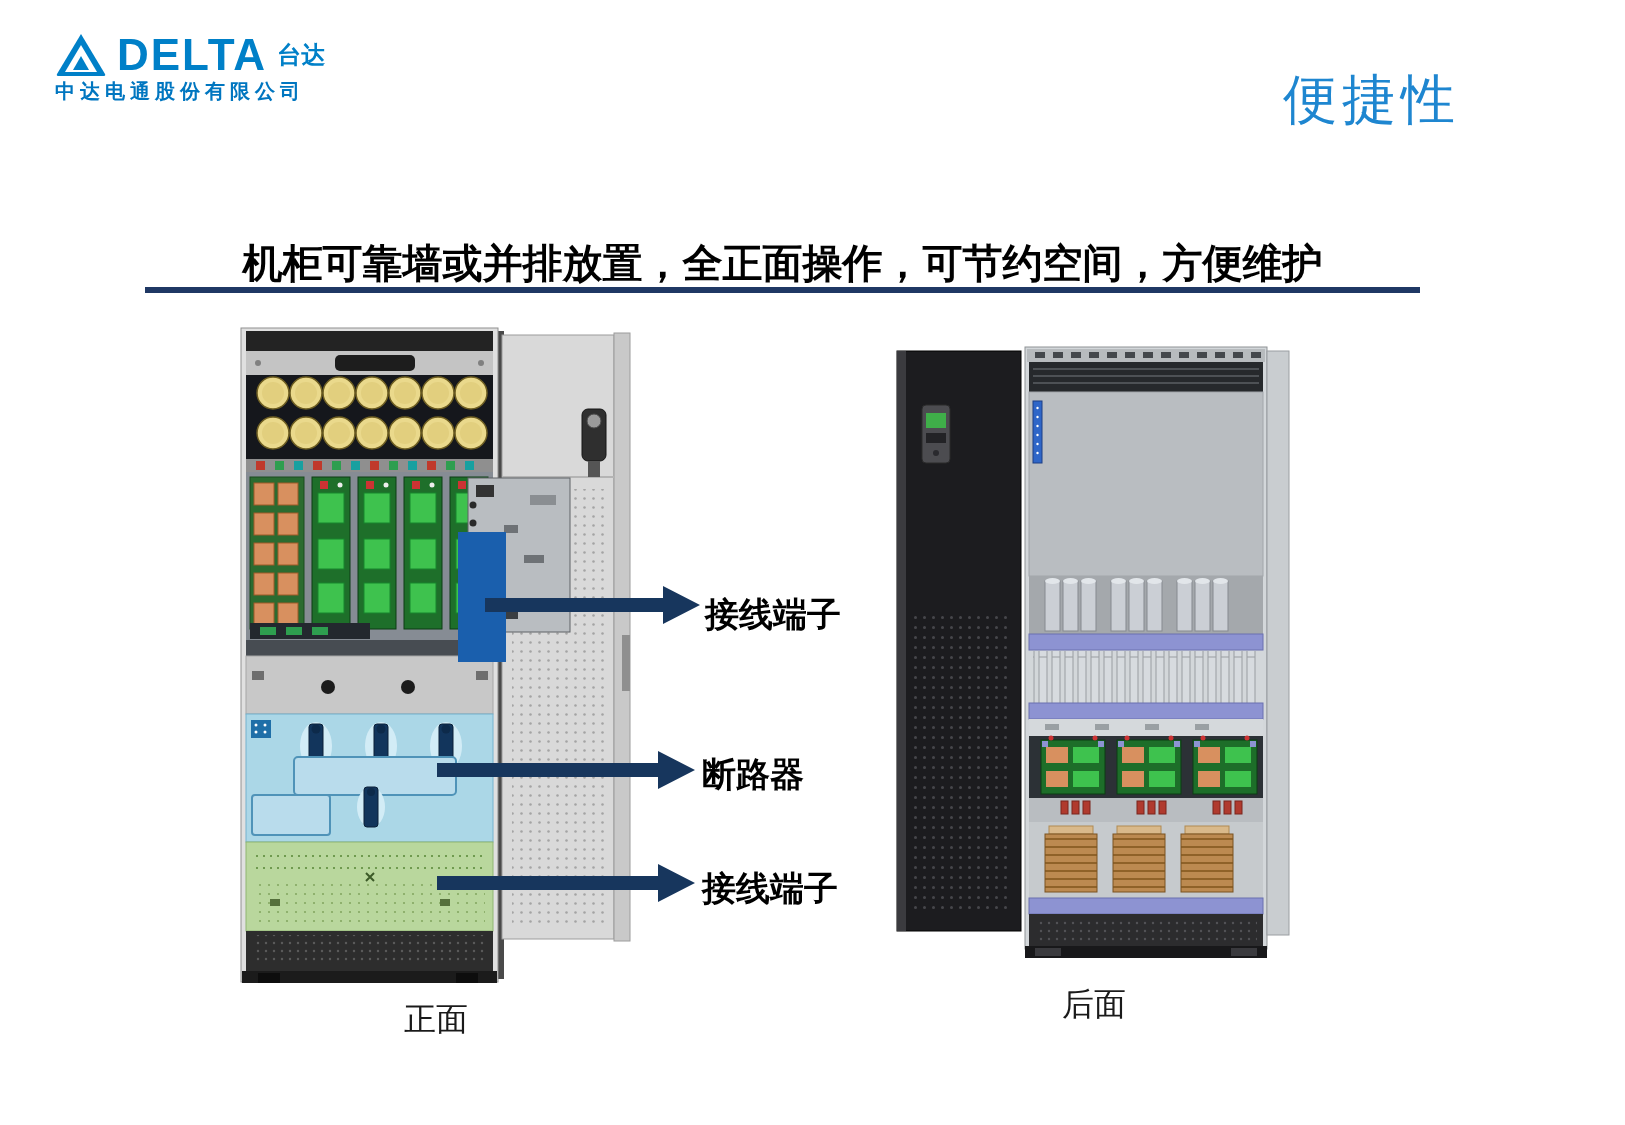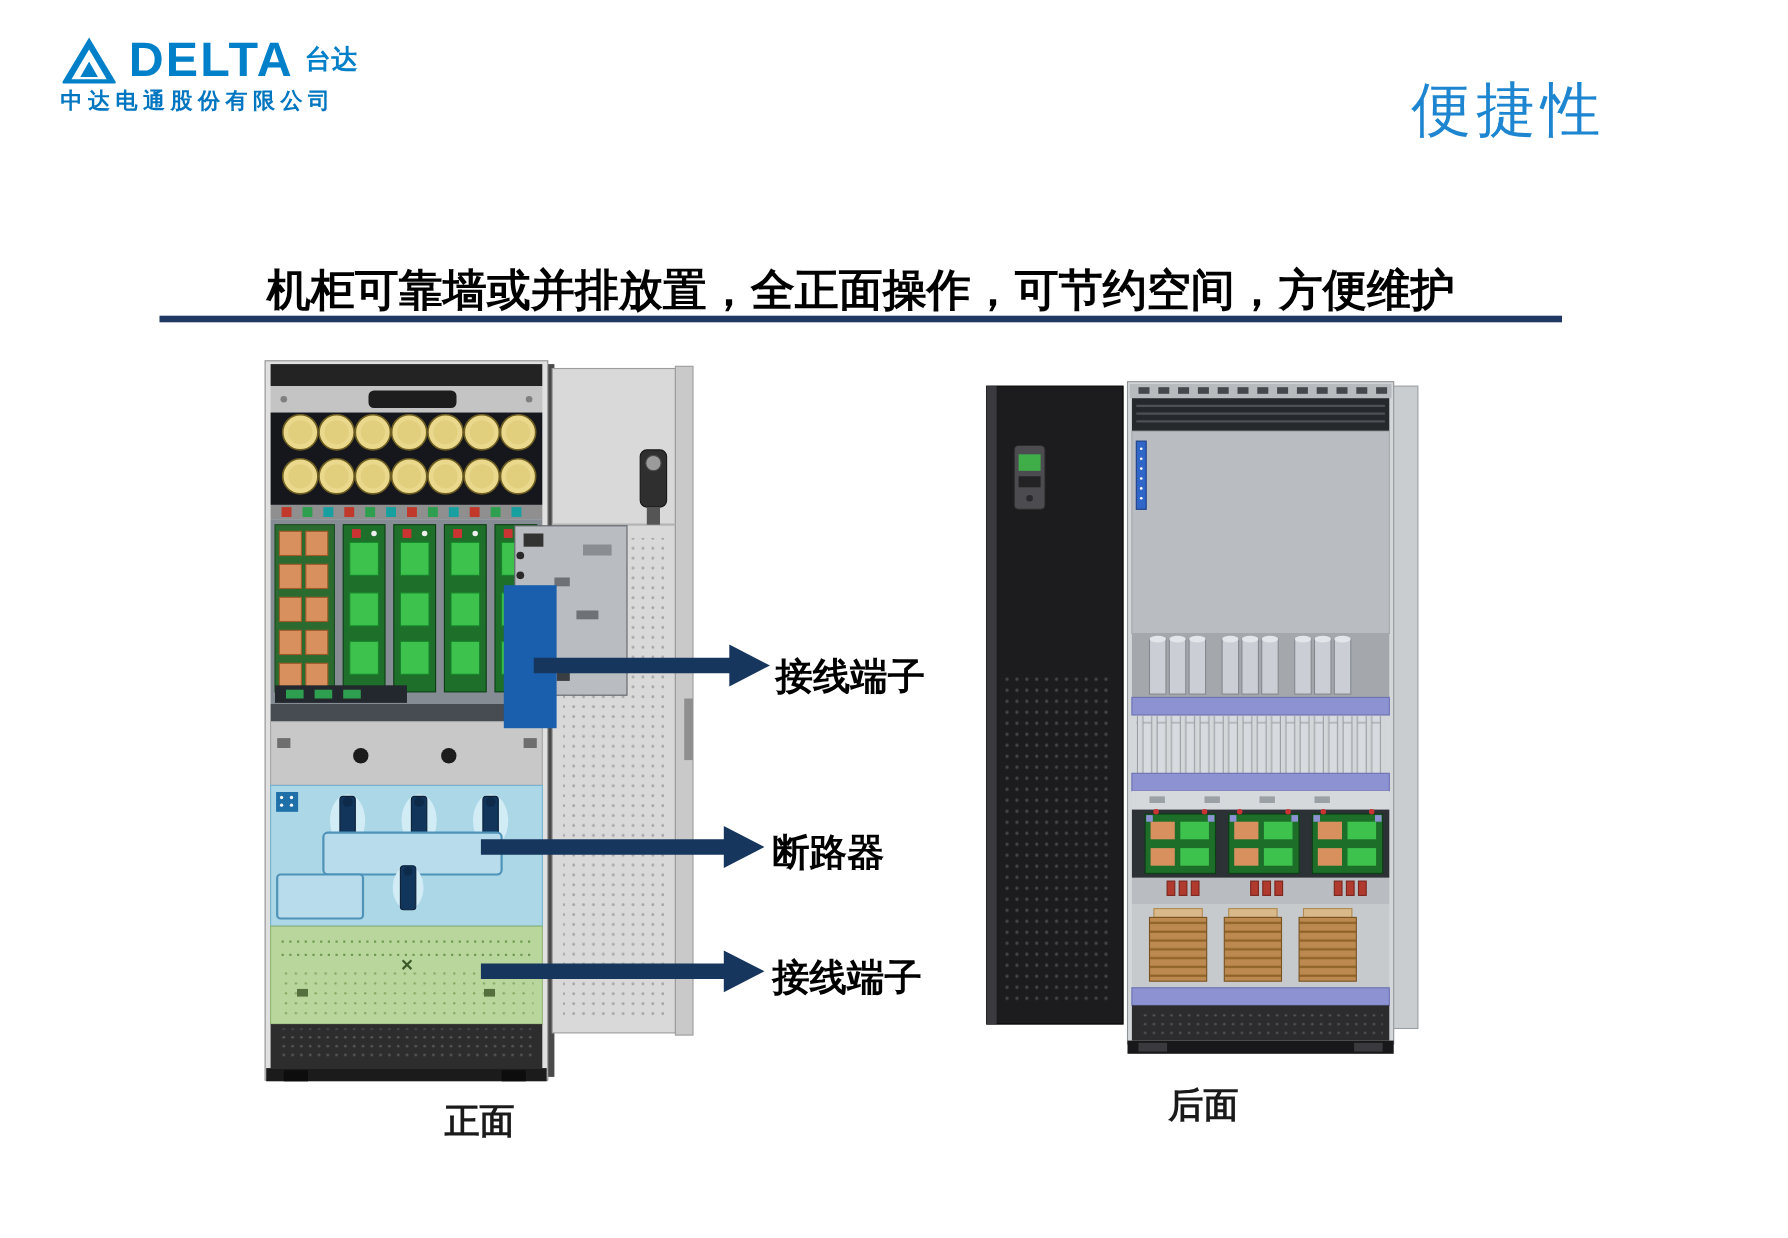--- a/index.html
+++ b/index.html
@@ -17,21 +17,21 @@
   .headline { position:absolute; left:145px; top:236px; width:1275px; text-align:center; font-size:40px; font-weight:bold; color:#000; white-space:nowrap; }
   .underline { position:absolute; left:145px; top:287px; width:1275px; height:6px; background:#1f3864; }
   .front-cab { position:absolute; left:240px; top:325px; width:392px; height:660px; }
   .back-cab { position:absolute; left:895px; top:345px; width:398px; height:618px; }
   .highlight { position:absolute; left:458px; top:532px; width:48px; height:130px; background:#1a5fad; }
   .arrow { position:absolute; line-height:0; }
   .callout { position:absolute; font-size:34px; font-weight:bold; color:#000; white-space:nowrap; }
   .callout-comm { left:705px; top:592px; }
   .callout-breaker { left:702px; top:752px;text-align:right; }
   .callout-terminal { left:702px; top:866px; }
-  .caption { position:absolute; font-size:32px; font-weight:bold; color:#1a1a1a; text-align:center; }
+  .caption { position:absolute; font-size:32px; font-weight:normal; color:#1a1a1a; text-align:center; }
   .caption-front { left:240px; top:998px; width:392px; }
   .caption-back { left:895px; top:983px; width:398px; }
 </style>
 </head>
 <body>
 
 <div class="slide">
 
   <div class="logo">
     <div class="logo-row">

